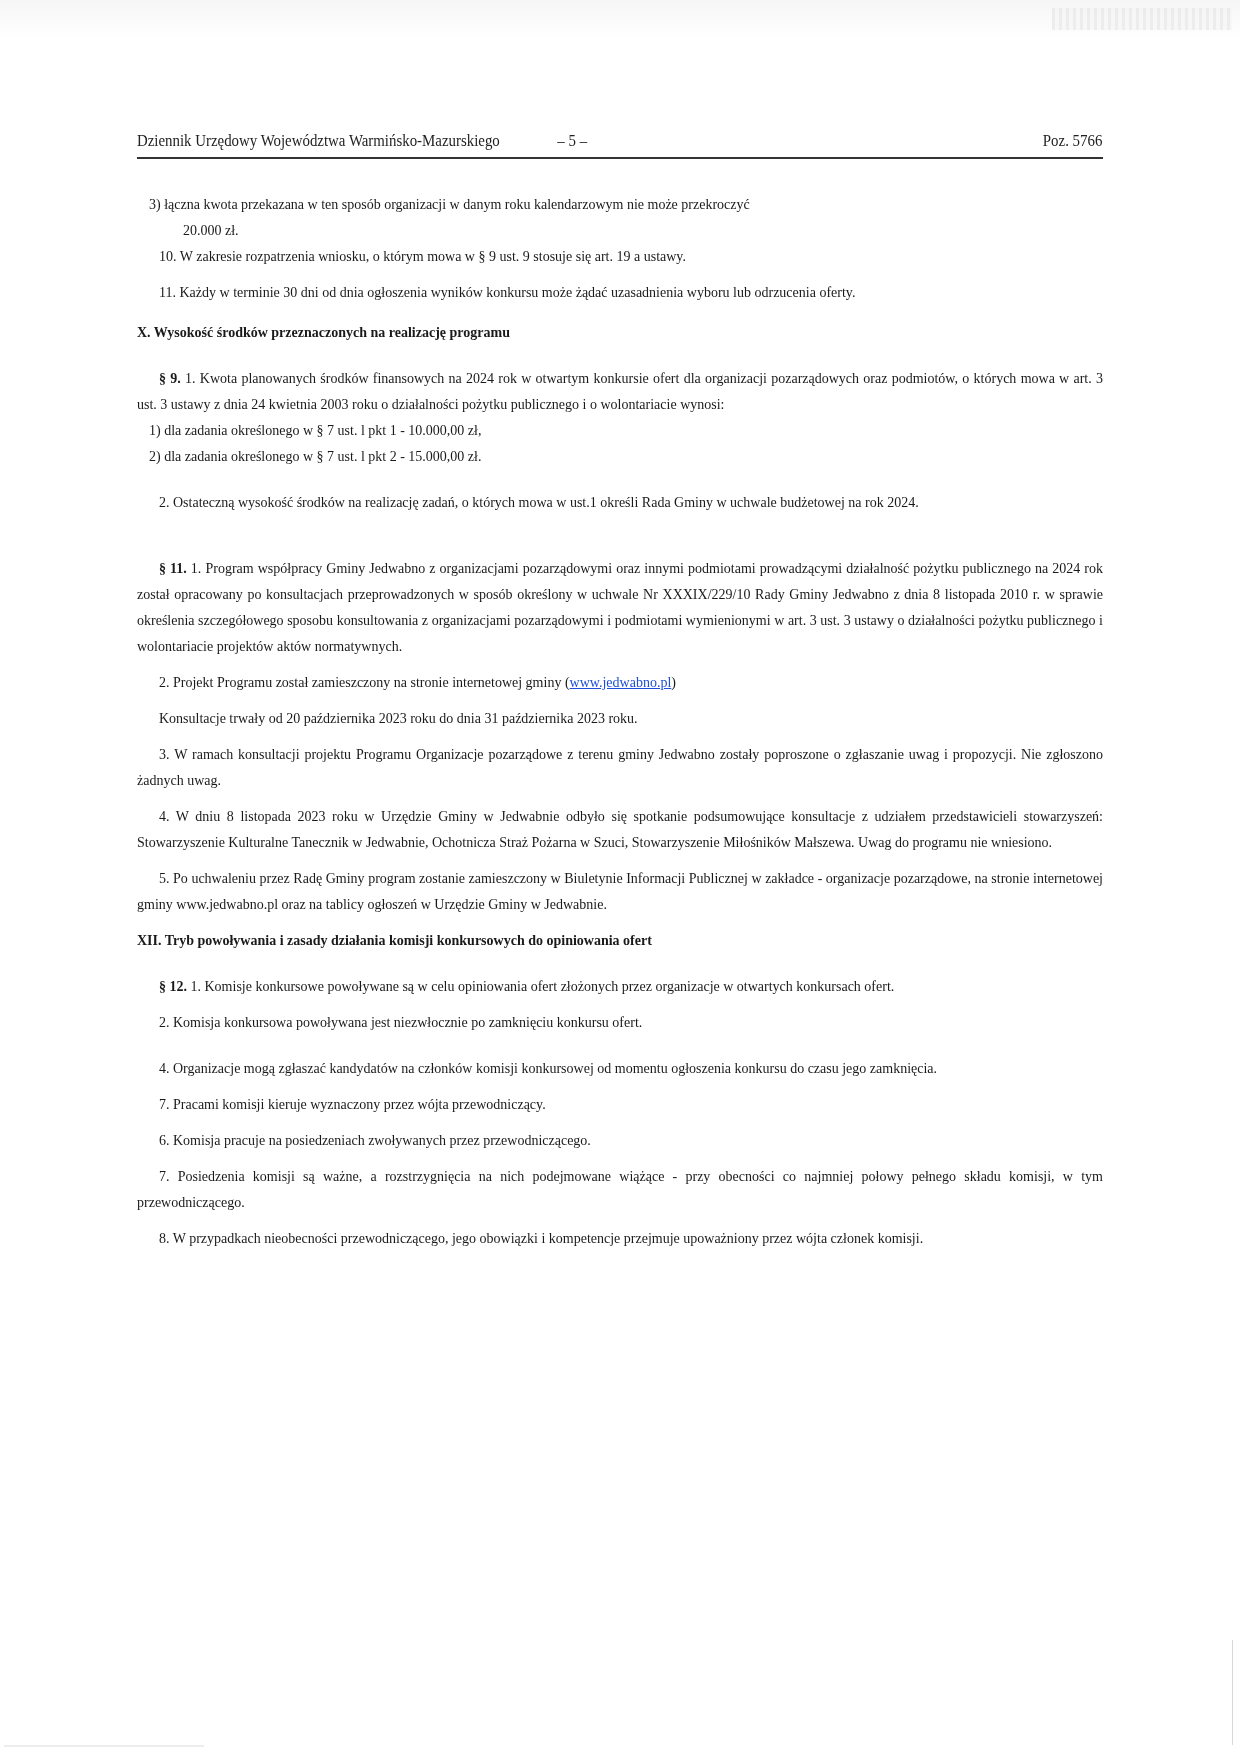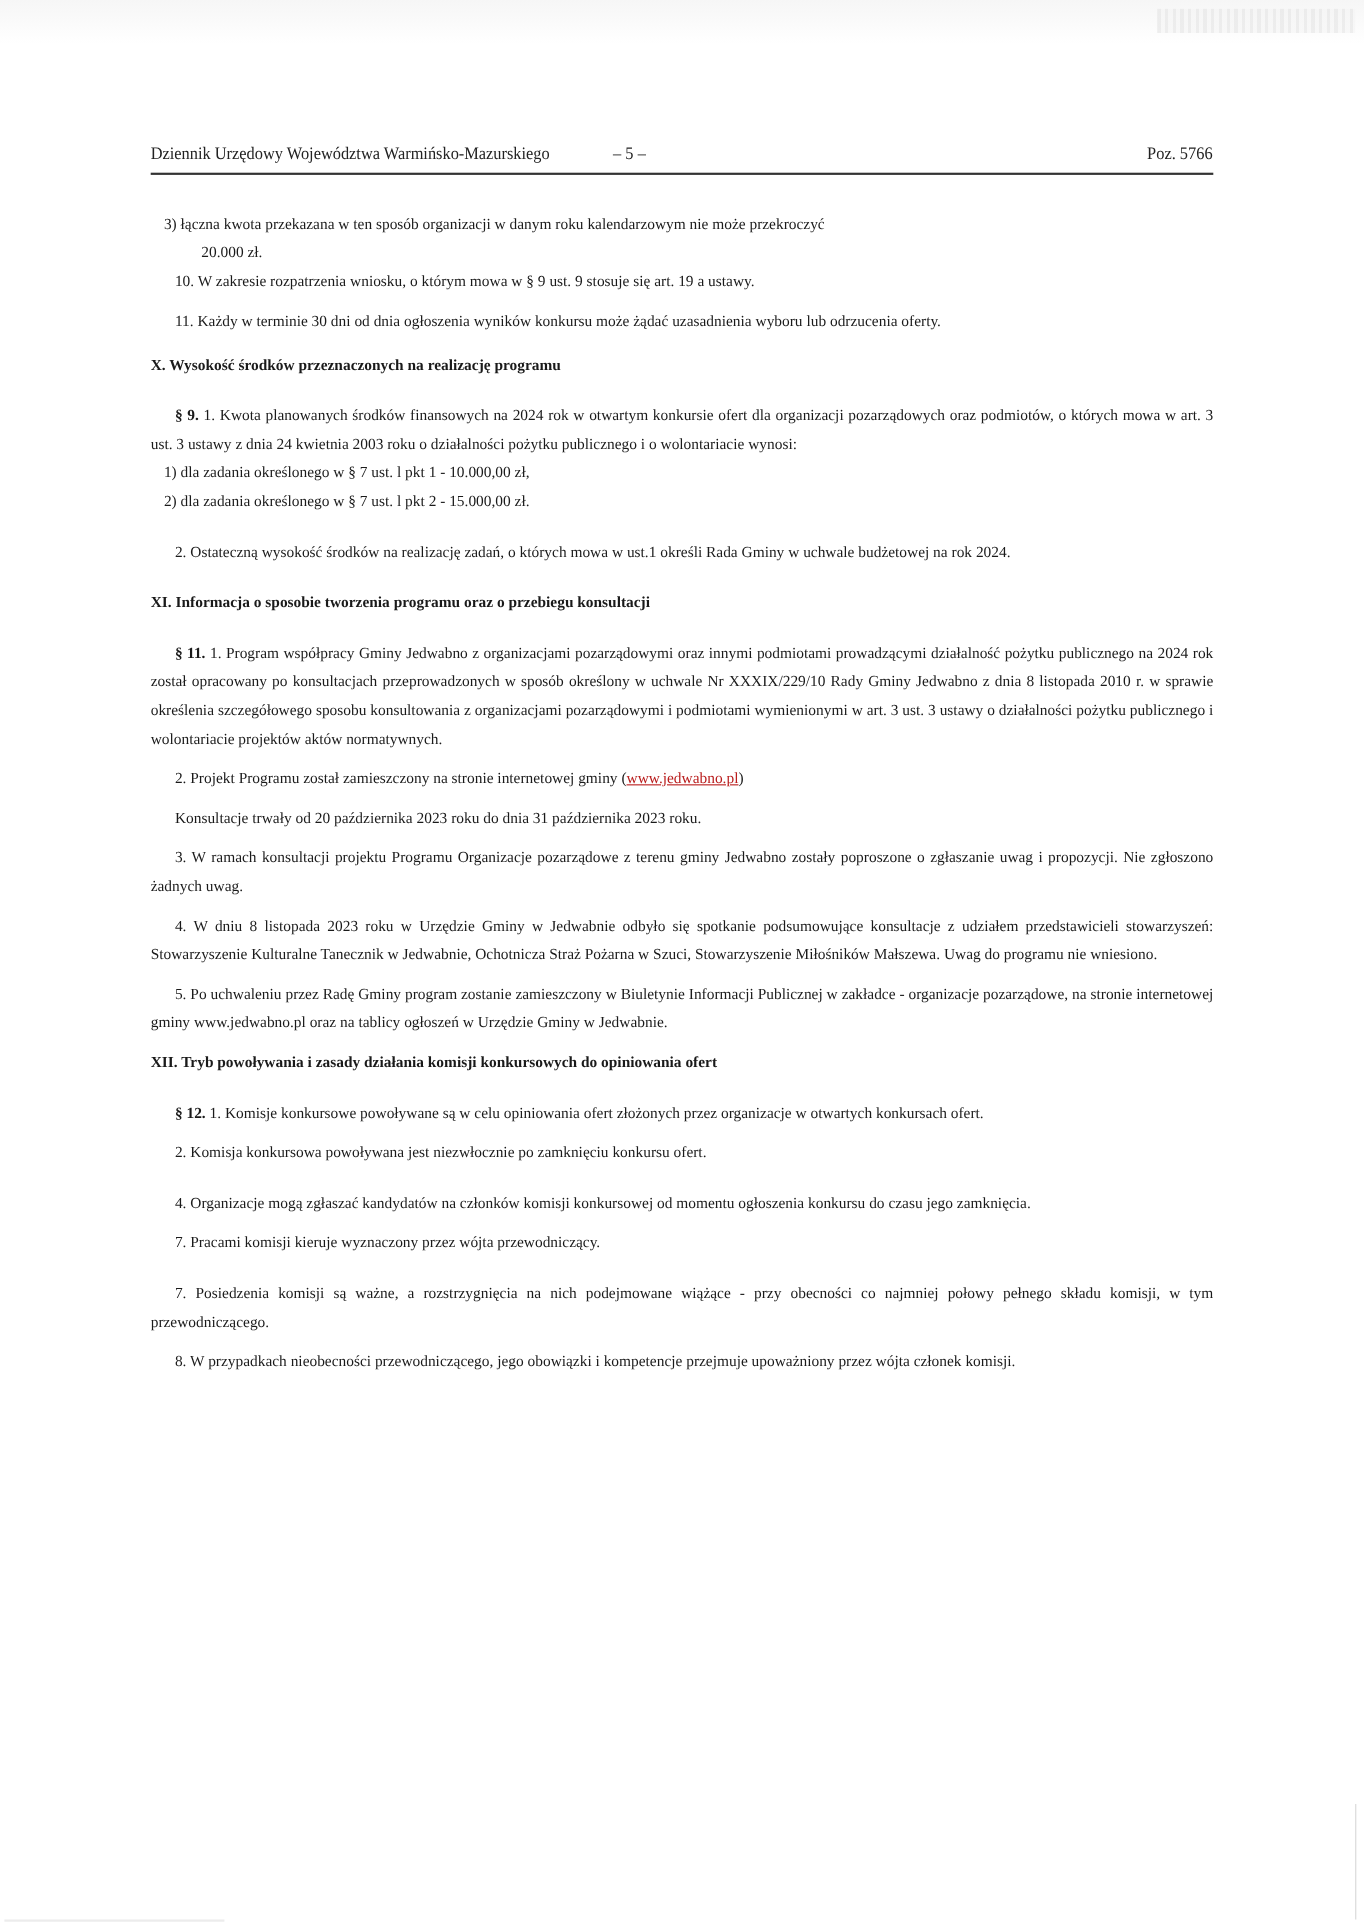--- a/index.html
+++ b/index.html
@@ -30,21 +30,21 @@
     position: absolute; top: 157px; left: 0; width: 966px; height: 2px;
     background: #333;
   }
   .body { position: absolute; top: 192px; left: 0; width: 966px; font-size: 14px; line-height: 26px; }
   .p { margin: 0; text-align: justify; }
   .indent { text-indent: 22px; }
   .sec-title { font-weight: bold; margin: 0; }
   .list-item { margin: 0 0 0 0; padding-left: 12px; }
   .list-cont { padding-left: 46px; }
   .bold { font-weight: bold; }
-  .link { color: #b91c1c; text-decoration: underline; }
+  .link { color: #1d4ed8; text-decoration: underline; }
   .gap-s { height: 10px; }
   .gap-m { height: 14px; }
   .gap-l { height: 20px; }
   .footer-line {
     position: absolute; left: 4px; bottom: 6px; width: 200px; height: 2px; background: #ececec;
   }
   .right-edge {
     position: absolute; right: 7px; top: 1640px; width: 1px; height: 105px; background: #d8d8d8;
   }
 </style>
@@ -71,21 +71,20 @@
     <div class="gap-m"></div>
     <p class="sec-title">X. Wysokość środków przeznaczonych na realizację programu</p>
     <div class="gap-l"></div>
 
     <p class="p indent"><span class="bold">§ 9.</span><span> 1. Kwota planowanych środków finansowych na 2024 rok w otwartym konkursie ofert dla organizacji pozarządowych oraz podmiotów, o których mowa w art. 3 ust. 3 ustawy z dnia 24 kwietnia 2003 roku o działalności pożytku publicznego i o wolontariacie wynosi:</span></p>
     <p class="p list-item">1) dla zadania określonego w § 7 ust. l pkt 1 - 10.000,00 zł,</p>
     <p class="p list-item">2) dla zadania określonego w § 7 ust. l pkt 2 - 15.000,00 zł.</p>
     <div class="gap-l"></div>
     <p class="p indent">2. Ostateczną wysokość środków na realizację zadań, o których mowa w ust.1 określi Rada Gminy w uchwale budżetowej na rok 2024.</p>
     <div class="gap-l"></div>
-    <p class="sec-title">XI. Informacja o sposobie tworzenia programu oraz o przebiegu konsultacji</p>
     <div class="gap-l"></div>
 
     <p class="p indent"><span class="bold">§ 11.</span><span> 1. Program współpracy Gminy Jedwabno z organizacjami pozarządowymi oraz innymi podmiotami prowadzącymi działalność pożytku publicznego na 2024 rok został opracowany po konsultacjach przeprowadzonych w sposób określony w uchwale Nr XXXIX/229/10 Rady Gminy Jedwabno z dnia 8 listopada 2010 r. w sprawie określenia szczegółowego sposobu konsultowania z organizacjami pozarządowymi i podmiotami wymienionymi w art. 3 ust. 3 ustawy o działalności pożytku publicznego i wolontariacie projektów aktów normatywnych.</span></p>
     <div class="gap-s"></div>
     <p class="p indent"><span>2. Projekt Programu został zamieszczony na stronie internetowej gminy (</span><a class="link">www.jedwabno.pl</a><span>)</span></p>
     <div class="gap-s"></div>
     <p class="p indent">Konsultacje trwały od 20 października 2023 roku do dnia 31 października 2023 roku.</p>
     <div class="gap-s"></div>
     <p class="p indent">3. W ramach konsultacji projektu Programu Organizacje pozarządowe z terenu gminy Jedwabno zostały poproszone o zgłaszanie uwag i propozycji. Nie zgłoszono żadnych uwag.</p>
     <div class="gap-s"></div>
@@ -98,20 +97,21 @@
 
     <p class="p indent"><span class="bold">§ 12.</span><span> 1. Komisje konkursowe powoływane są w celu opiniowania ofert złożonych przez organizacje w otwartych konkursach ofert.</span></p>
     <div class="gap-s"></div>
     <p class="p indent">2. Komisja konkursowa powoływana jest niezwłocznie po zamknięciu konkursu ofert.</p>
     <div class="gap-s"></div>
     <div class="gap-s"></div>
     <p class="p indent">4. Organizacje mogą zgłaszać kandydatów na członków komisji konkursowej od momentu ogłoszenia konkursu do czasu jego zamknięcia.</p>
     <div class="gap-s"></div>
     <p class="p indent">7. Pracami komisji kieruje wyznaczony przez wójta przewodniczący.</p>
     <div class="gap-s"></div>
+    <p class="p indent">6. Komisja pracuje na posiedzeniach zwoływanych przez przewodniczącego.</p>
     <div class="gap-s"></div>
     <p class="p indent">7. Posiedzenia komisji są ważne, a rozstrzygnięcia na nich podejmowane wiążące - przy obecności co najmniej połowy pełnego składu komisji, w tym przewodniczącego.</p>
     <div class="gap-s"></div>
     <p class="p indent">8. W przypadkach nieobecności przewodniczącego, jego obowiązki i kompetencje przejmuje upoważniony przez wójta członek komisji.</p>
   </div>
 </div>
 
 <div class="footer-line"></div>
 <div class="right-edge"></div>
 

